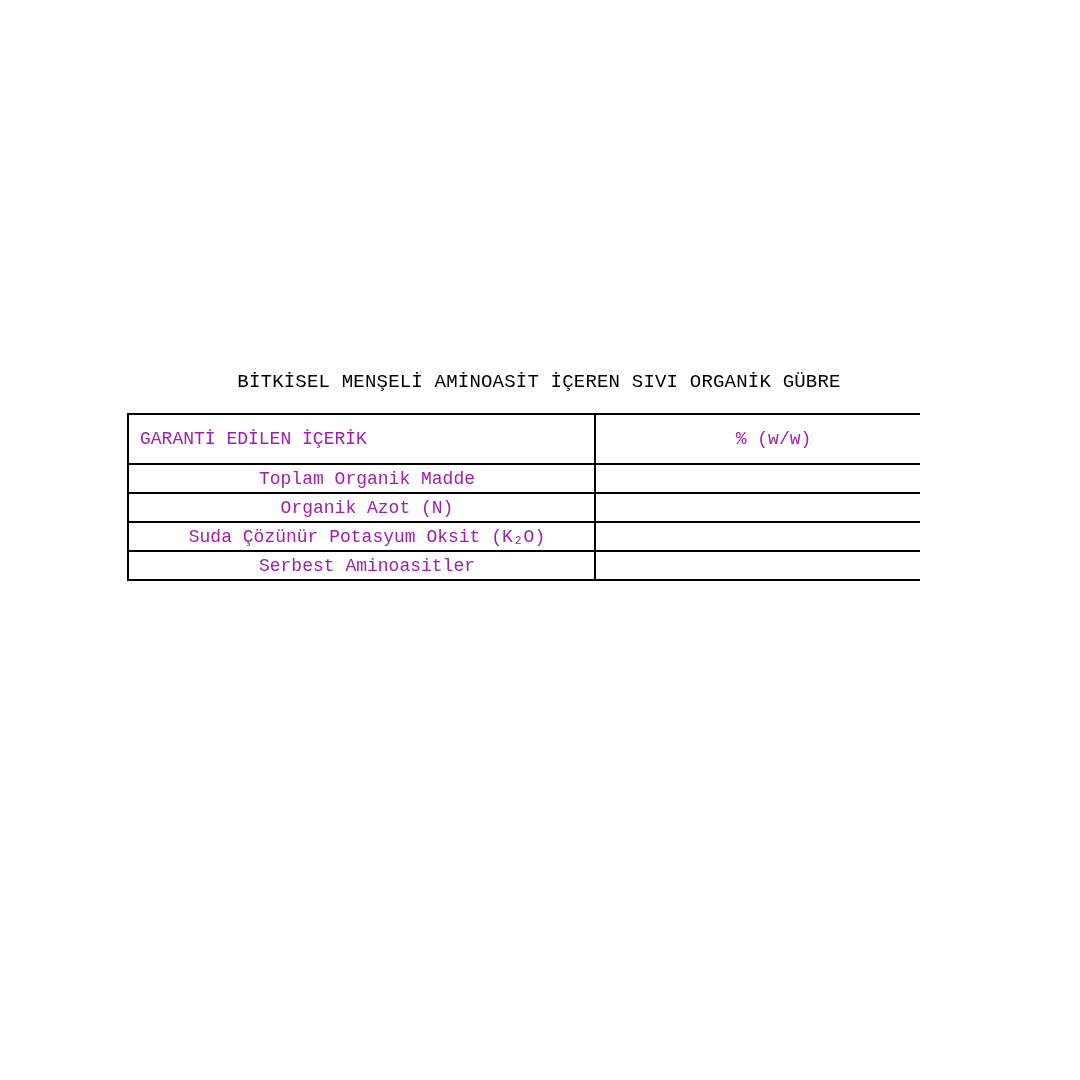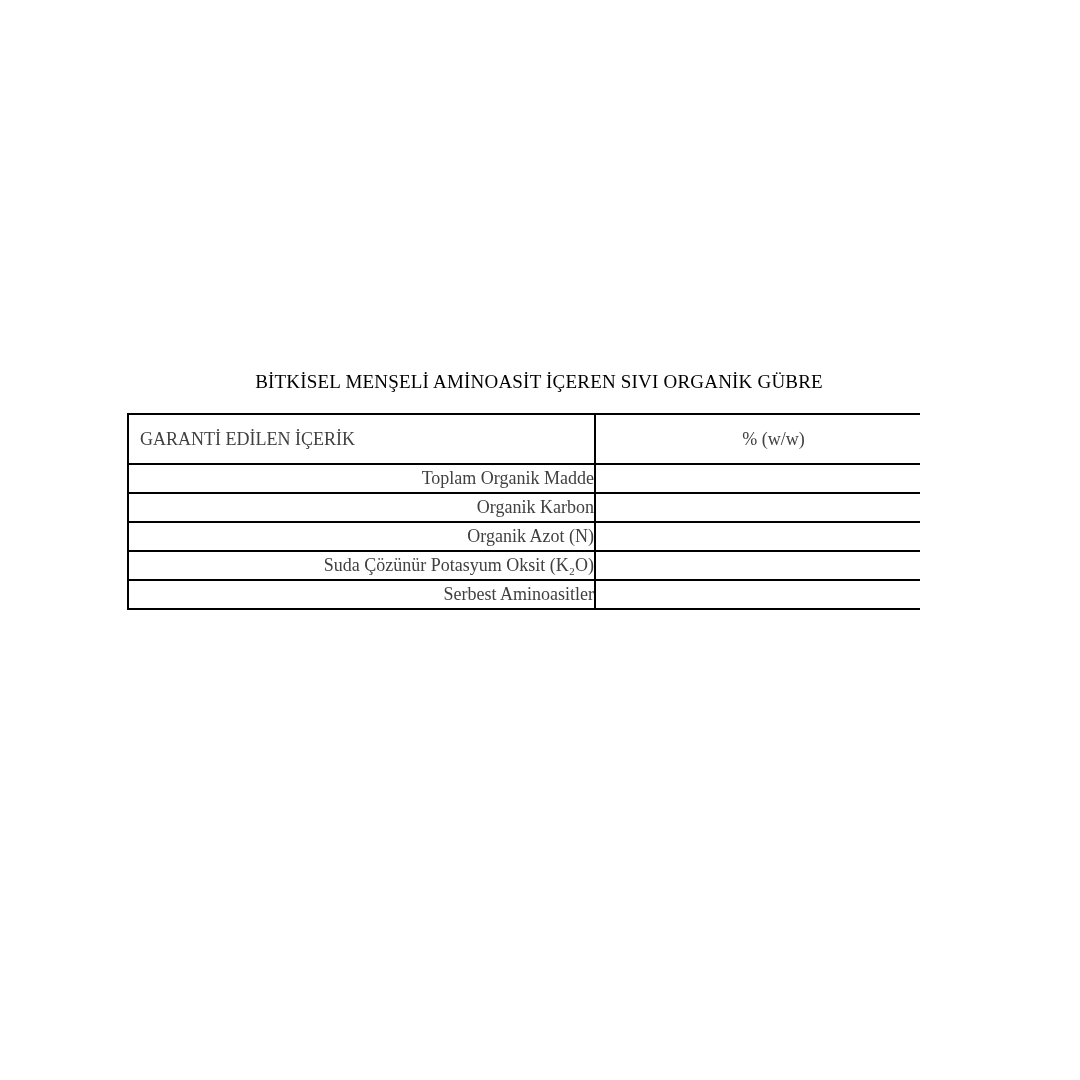--- a/index.html
+++ b/index.html
@@ -6,21 +6,21 @@
 
   html, body {
     background: #ffffff;
   }
 
   .sheet {
     position: relative;
     width: 920px;
     height: 1080px;
     background: #ffffff;
-    font-family: Liberation Serif, serif;
+    font-family: Liberation Mono, monospace;
     color: #000000;
     overflow: hidden;
   }
 
   .doc-title {
     position: absolute;
     top: 371px;
     left: 127px;
     width: 824px;
     text-align: center;
@@ -37,21 +37,21 @@
     left: 127px;
     width: 824px;
     border-collapse: collapse;
     table-layout: fixed;
   }
 
   table.content-table th,
   table.content-table td {
     border: 2px solid #000000;
     font-size: 18px;
-    color: #404040;
+    color: #a21caf;
     background: #ffffff;
     vertical-align: middle;
   }
 
   col.c-label { width: 467px; }
   col.c-value { width: 357px; }
 
   th.h-label {
     height: 50px;
     font-weight: normal;
@@ -62,21 +62,21 @@
 
   th.h-value {
     height: 50px;
     font-weight: normal;
     font-size: 18px;
     text-align: center;
   }
 
   td.cell-label {
     height: 29px;
-    text-align: right;
+    text-align: center;
     padding-left: 11px;
   }
 
   td.cell-value {
     height: 29px;
     text-align: right;
   }
 </style>
 </head>
 <body>
@@ -95,24 +95,20 @@
         <th class="h-label">GARANTİ EDİLEN İÇERİK</th>
         <th class="h-value">% (w/w)</th>
       </tr>
     </thead>
     <tbody>
       <tr>
         <td class="cell-label">Toplam Organik Madde</td>
         <td class="cell-value">30</td>
       </tr>
       <tr>
-        <td class="cell-label">Organik Karbon</td>
-        <td class="cell-value">15</td>
-      </tr>
-      <tr>
         <td class="cell-label">Organik Azot (N)</td>
         <td class="cell-value">3</td>
       </tr>
       <tr>
         <td class="cell-label">Suda Çözünür Potasyum Oksit (K₂O)</td>
         <td class="cell-value">3</td>
       </tr>
       <tr>
         <td class="cell-label">Serbest Aminoasitler</td>
         <td class="cell-value">15</td>

